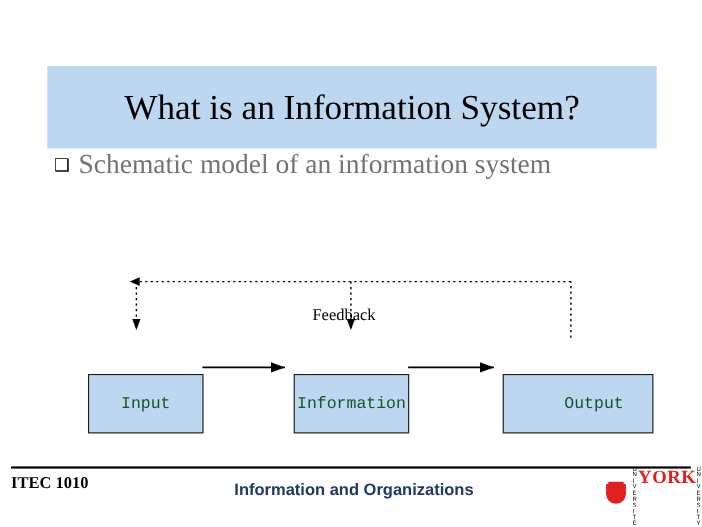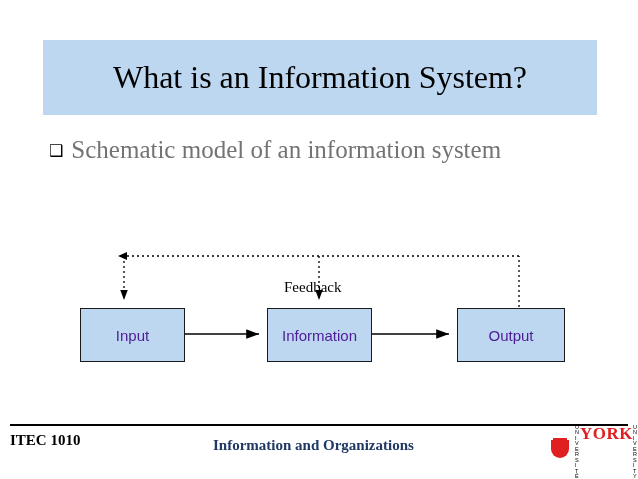--- a/index.html
+++ b/index.html
@@ -19,21 +19,21 @@
     position: absolute;
     left: 0; top: 0;
     width: 638px;
     height: 479px;
   }
 
   
   .title-banner {
     position: absolute;
     left: 43px;
-    top: 40px;
+    top: 60px;
     width: 554px;
     height: 75px;
     background: #bdd7f0;
     display: flex;
     align-items: center;
     justify-content: center;
   }
   .title-text {
     font-family: "Liberation Serif", serif;
     font-size: 32px;
@@ -78,27 +78,28 @@
   }
   .diagram svg { display: block; }
 
   .node-box {
     position: absolute;
     border: 1px solid #1a1a1a;
     background: #bdd7f0;
     display: flex;
     align-items: center;
     justify-content: center;
-    font-family: Liberation Sans, sans-serif;
-    font-size: 15px;
-    color: #4c1d95;
+    font-family: Liberation Mono, monospace;
+    font-size: 15px;
+    color: #14532d;
+    margin-top: 32px;
   }
   #node-input    { left: 80px;  top: 308px; width: 103px; height: 52px; }
   #node-process  { left: 267px; top: 308px; width: 103px; height: 52px; }
-  #node-output   { left: 457px; top: 308px; width: 106px; height: 52px; }
+  #node-output   { left: 457px; top: 308px; width: 106px; height: 52px; padding-left: 29px; }
 
   .feedback-label {
     position: absolute;
     left: 284px;
     top: 231px;
     font-family: "Liberation Serif", serif;
     font-size: 15px;
     color: #000000;
     margin-top: 48px;
   }
@@ -118,21 +119,21 @@
     top: 432px;
     font-family: Liberation Serif, serif;
     font-size: 15px;
     font-weight: bold;
     color: #000000;
   }
   .footer-center {
     position: absolute;
     left: 213px;
     top: 437px;
-    font-family: Liberation Serif, serif;
+    font-family: Liberation Sans, sans-serif;
     font-size: 15px;
     font-weight: bold;
     color: #1f3864;
   }
 
   
   .logo {
     position: absolute;
     left: 549px;
     top: 435px;

